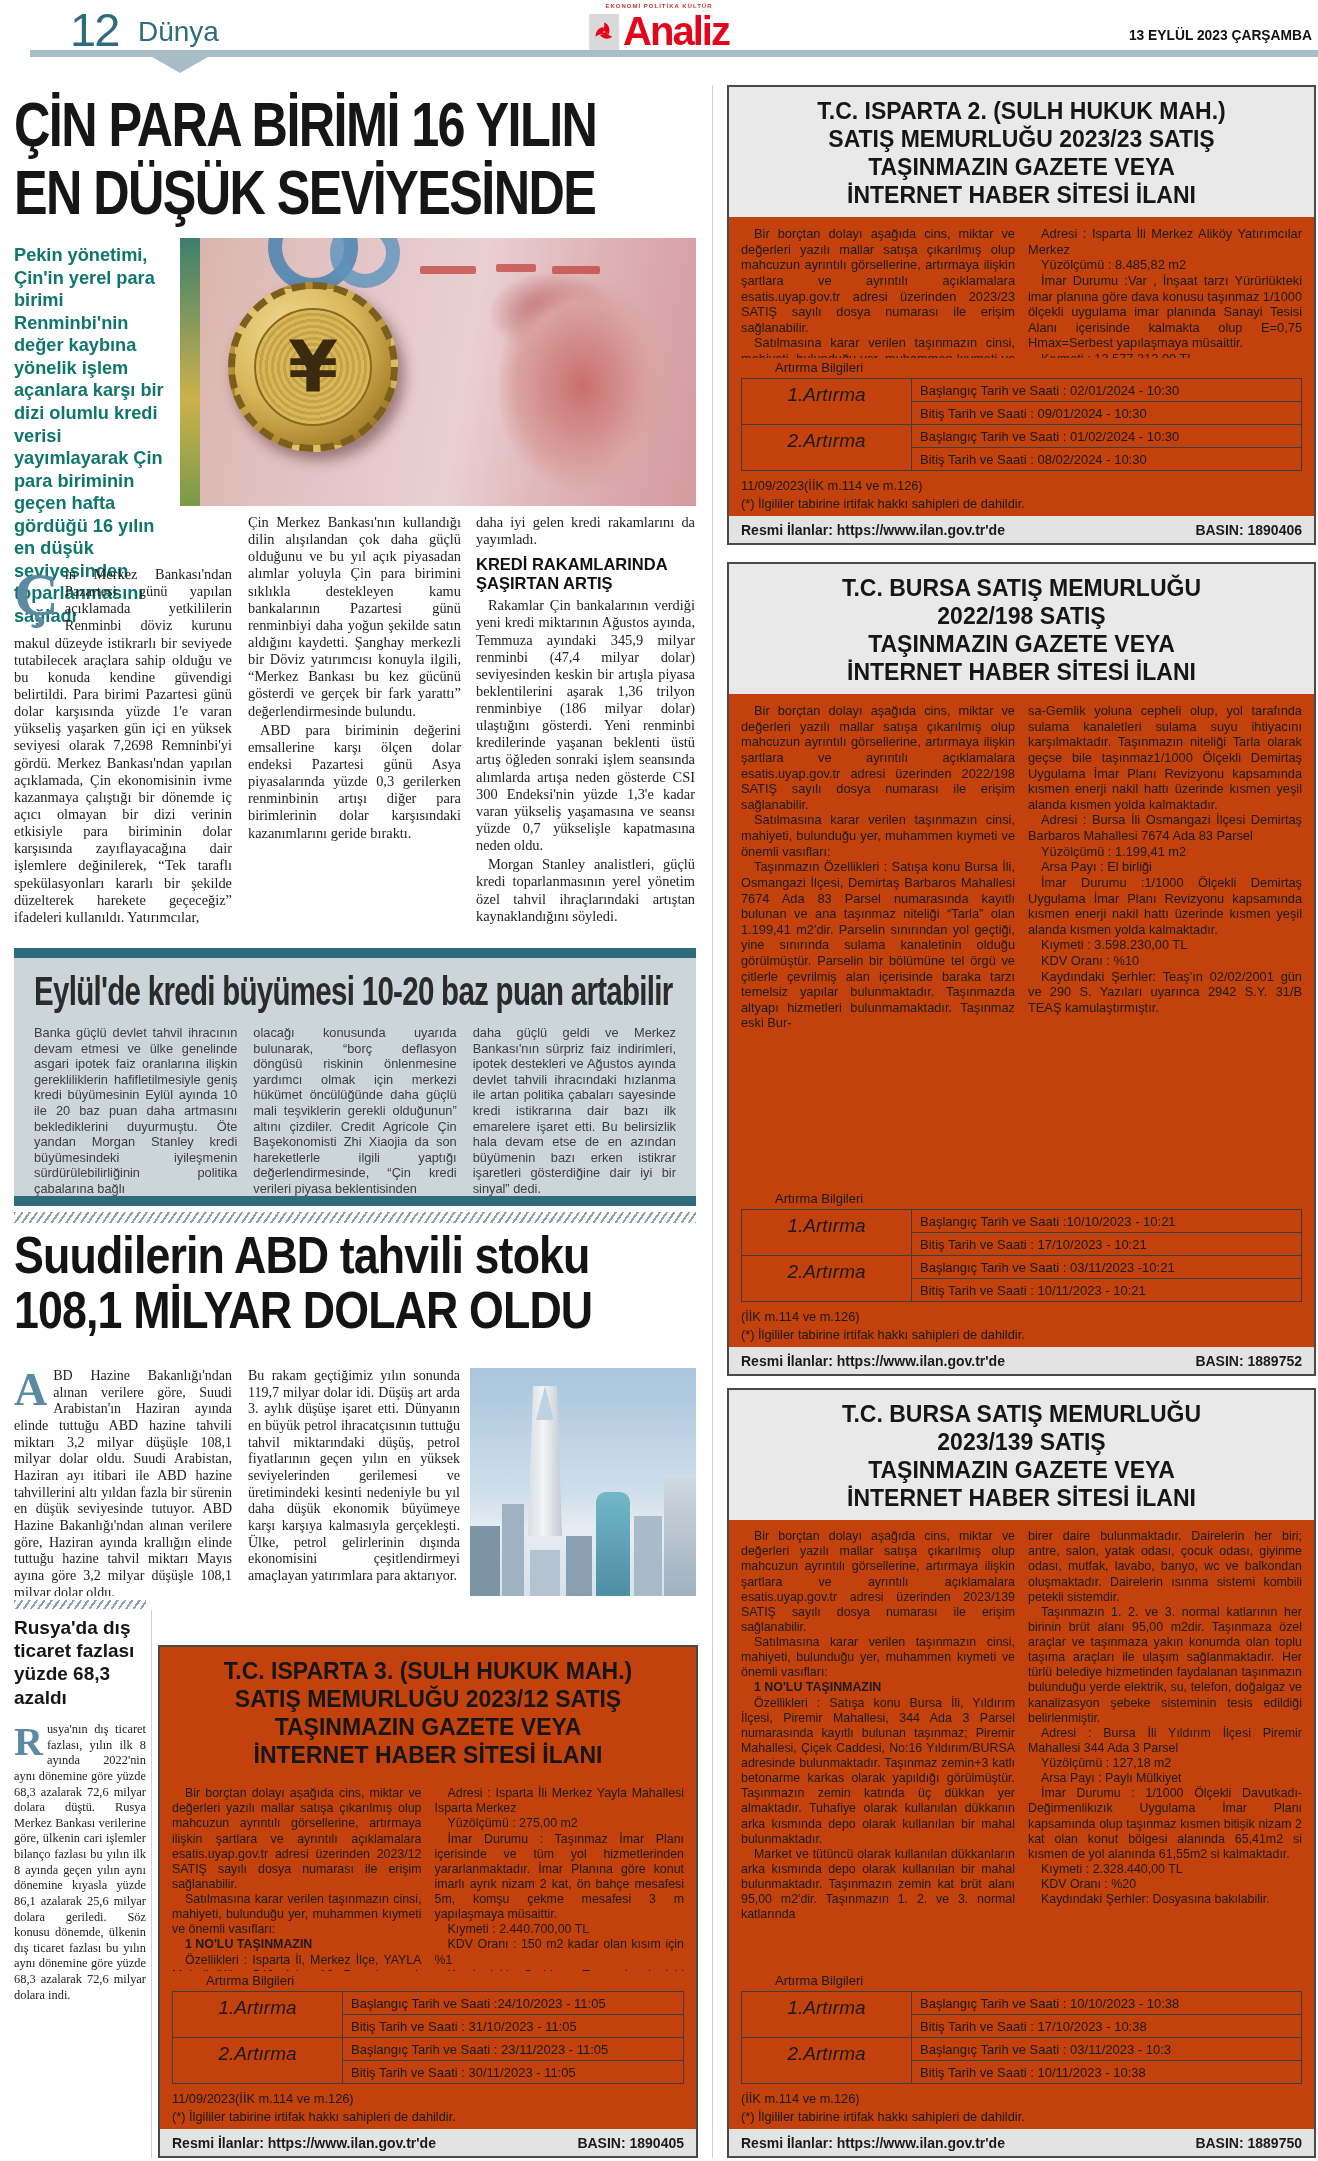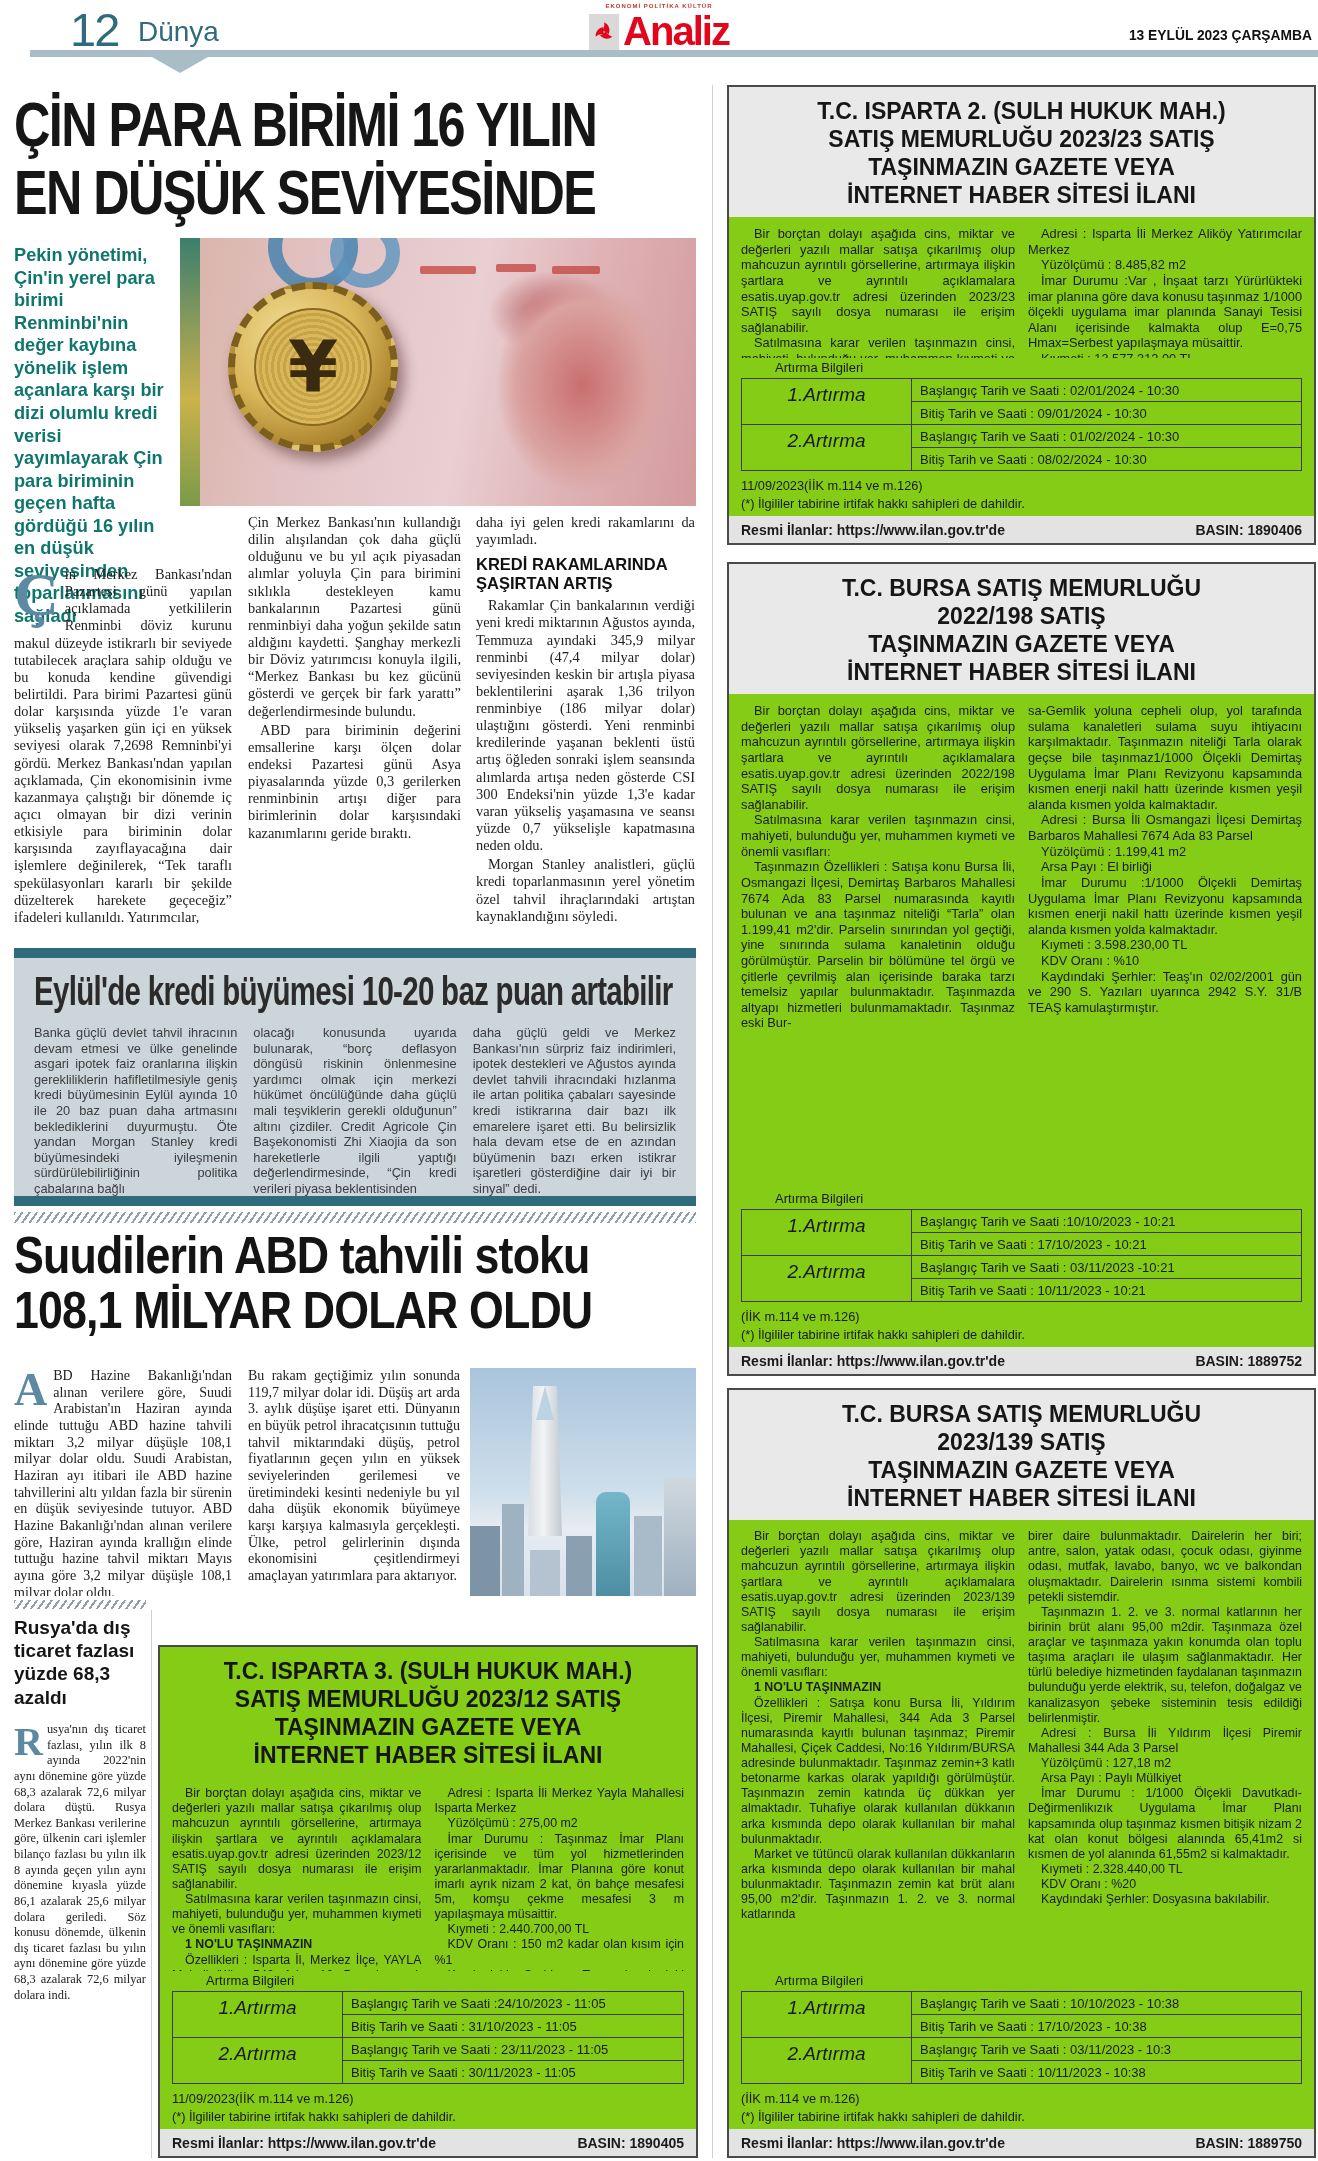--- a/index.html
+++ b/index.html
@@ -92,21 +92,21 @@
   .b6 { left:194px; width:32px; height:118px; background:linear-gradient(#cfd8df,#9fb0bf); }
   .b7 { left:60px; width:30px; height:46px; background:#b4c3cf; }
 
   
   .rus-head { position:absolute; left:14px; top:1616px; width:132px; font-size:19px; font-weight:800; line-height:1.22; color:#151515; }
   .rus-body { position:absolute; left:14px; top:1722px; width:132px; height:430px; overflow:hidden;
               font-family:"Liberation Serif",serif; font-size:12.4px; line-height:1.26; text-align:justify; color:#222; }
   .rus-body .dropcap { font-size:40px; line-height:.85; padding-right:4px; }
 
   
-  .ilan { position:absolute; border:2px solid #4a4a4a; background:#84cc16; display:flex; flex-direction:column; overflow:hidden; }
+  .ilan { position:absolute; border:2px solid #4a4a4a; background:#c2410c; display:flex; flex-direction:column; overflow:hidden; }
   .ilan-0 { left:727px; top:85px;  width:589px; height:460px; }
   .ilan-1 { left:727px; top:562px; width:589px; height:814px; }
   .ilan-2 { left:727px; top:1388px; width:589px; height:770px; }
   .ilan-3 { left:158px; top:1645px; width:540px; height:513px; }
   .ilan-title { text-align:center; font-weight:800; font-size:23px; line-height:1.22; padding:10px 8px 8px; color:#161616; }
   .ilan-title.gray { background:#e9e9e9; }
   .ilan-body { flex:1; display:flex; gap:13px; padding:9px 12px 4px; overflow:hidden; }
   .ilan-col { flex:1; font-size:12.8px; line-height:1.22; color:#1c1c1c; text-align:justify; }
   .ilan-3 .ilan-col { font-size:12.4px; }
   .ilan-col p { text-indent:13px; }

